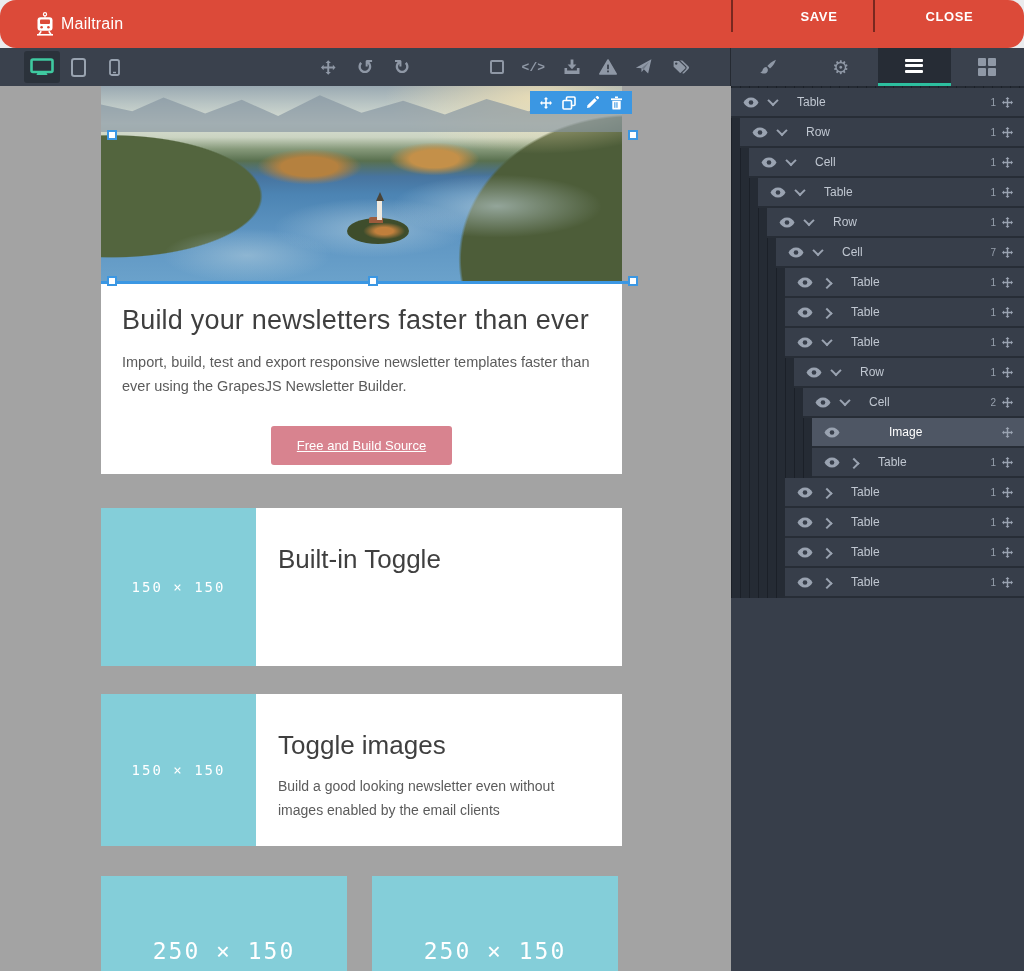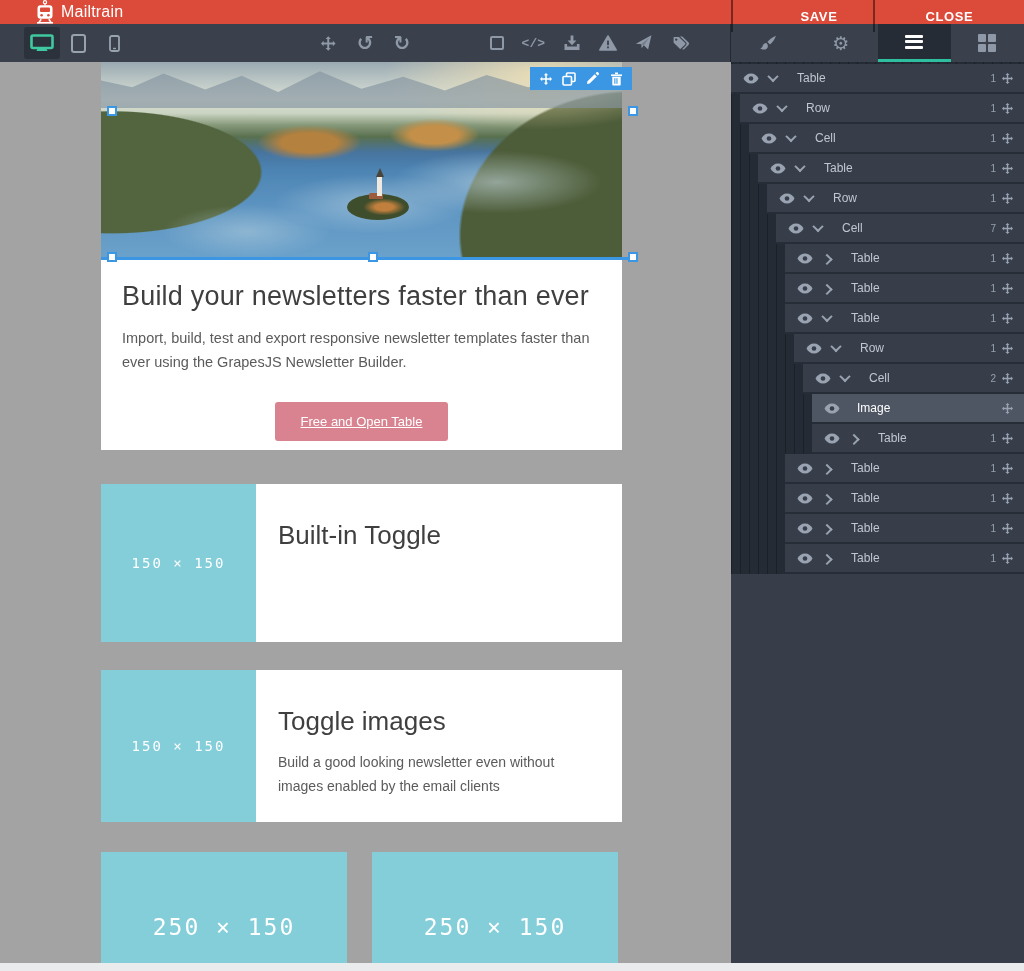--- a/index.html
+++ b/index.html
@@ -1,21 +1,21 @@
 <!DOCTYPE html>
 <html><head>
 <meta charset="utf-8">
 <style>
   * { box-sizing: border-box; margin: 0; padding: 0; }
   html,body { width:1024px; height:971px; overflow:hidden; }
   body { font-family:"Liberation Sans","DejaVu Sans",sans-serif; background:#eaebed; }
   .app { position:relative; width:1024px; height:971px; overflow:hidden; }
 
   
-  .topbar { position:relative; height:24px; background:#dc4a39; display:flex; align-items:center; }
+  .topbar { position:relative; height:48px; background:#dc4a39; display:flex; align-items:center;border-radius:16px; }
   .brand { display:flex; align-items:center; margin-left:34px; }
   .brand-icon { width:22px; height:24px; display:inline-block; }
   .brand-name { color:#fff; font-size:16px; margin-left:5px; letter-spacing:.2px; }
   .topbtn { position:absolute; top:0; height:32px; display:flex; align-items:center; justify-content:center;
             color:#fff; font-size:13px; font-weight:bold; letter-spacing:.6px; cursor:pointer;
             border-left:2px solid rgba(0,0,0,0.45); }
   .topbtn.save { left:731px; width:142px;padding-left:32px; }
   .topbtn.close { left:873px; width:151px; }
 
   
@@ -100,21 +100,21 @@
              display:flex; align-items:center; justify-content:center; cursor:pointer;
              font-family:"DejaVu Sans Mono","Liberation Mono",monospace; font-size:23px; letter-spacing:2px; }
   .img-box.b1 { left:101px; }
   .img-box.b2 { left:372px; }
 
   
   .layers-tree { padding-top:2px;
     background:repeating-linear-gradient(90deg,#1b2028 0 1px,#252b34 1px 9px); }
   .layer-row { height:30px; background:#373e4a; border-bottom:2px solid #272d36;
                display:flex; align-items:center; padding-left:12px; cursor:pointer; }
-  .layer-row.selected { background:#4e5664; }
+  .layer-row.selected { background:#4e5664;gap:32px; }
   .layer-row.selected .l-label { color:#fff; }
   .eye { width:17px; height:12px; display:flex; align-items:center; }
   .caret { width:16px; display:flex; justify-content:center; margin-left:5px; }
   .caret::before { content:""; width:6px; height:6px; border-right:2px solid #9aa3b1; border-bottom:2px solid #9aa3b1; }
   .caret.down::before { transform:rotate(45deg) translate(-1px,-1px); }
   .caret.right::before { transform:rotate(-45deg) translate(-1px,1px); }
   .l-label { margin-left:16px; font-size:12px; color:#c0c7d1; }
   .l-count { margin-left:auto; font-size:10px; color:#97a0ad; }
   .l-move { width:14px; margin:0 9px 0 5px; display:flex; cursor:grab; }
   .panel-fill { flex:1; background:#373e4a; }
@@ -275,21 +275,21 @@
           <div class="island">
             <div class="island-land"></div>
             <div class="church-roof"></div>
             <div class="church-tower"></div>
             <div class="church-spire"></div>
           </div>
         </div>
         <div class="hero-pad">
           <h1>Build your newsletters faster than ever</h1>
           <p>Import, build, test and export responsive newsletter templates faster than ever using the GrapesJS Newsletter Builder.</p>
-          <button class="cta">Free and Open Table</button>
+          <button class="cta">Free and Build Source</button>
         </div>
       </div>
 
       <div class="sel-line"></div>
       <div class="handle" style="left:107px; top:44px;"></div>
       <div class="handle" style="left:628px; top:44px;"></div>
       <div class="handle" style="left:107px; top:190px;"></div>
       <div class="handle" style="left:368px; top:190px;"></div>
       <div class="handle" style="left:628px; top:190px;"></div>
 

